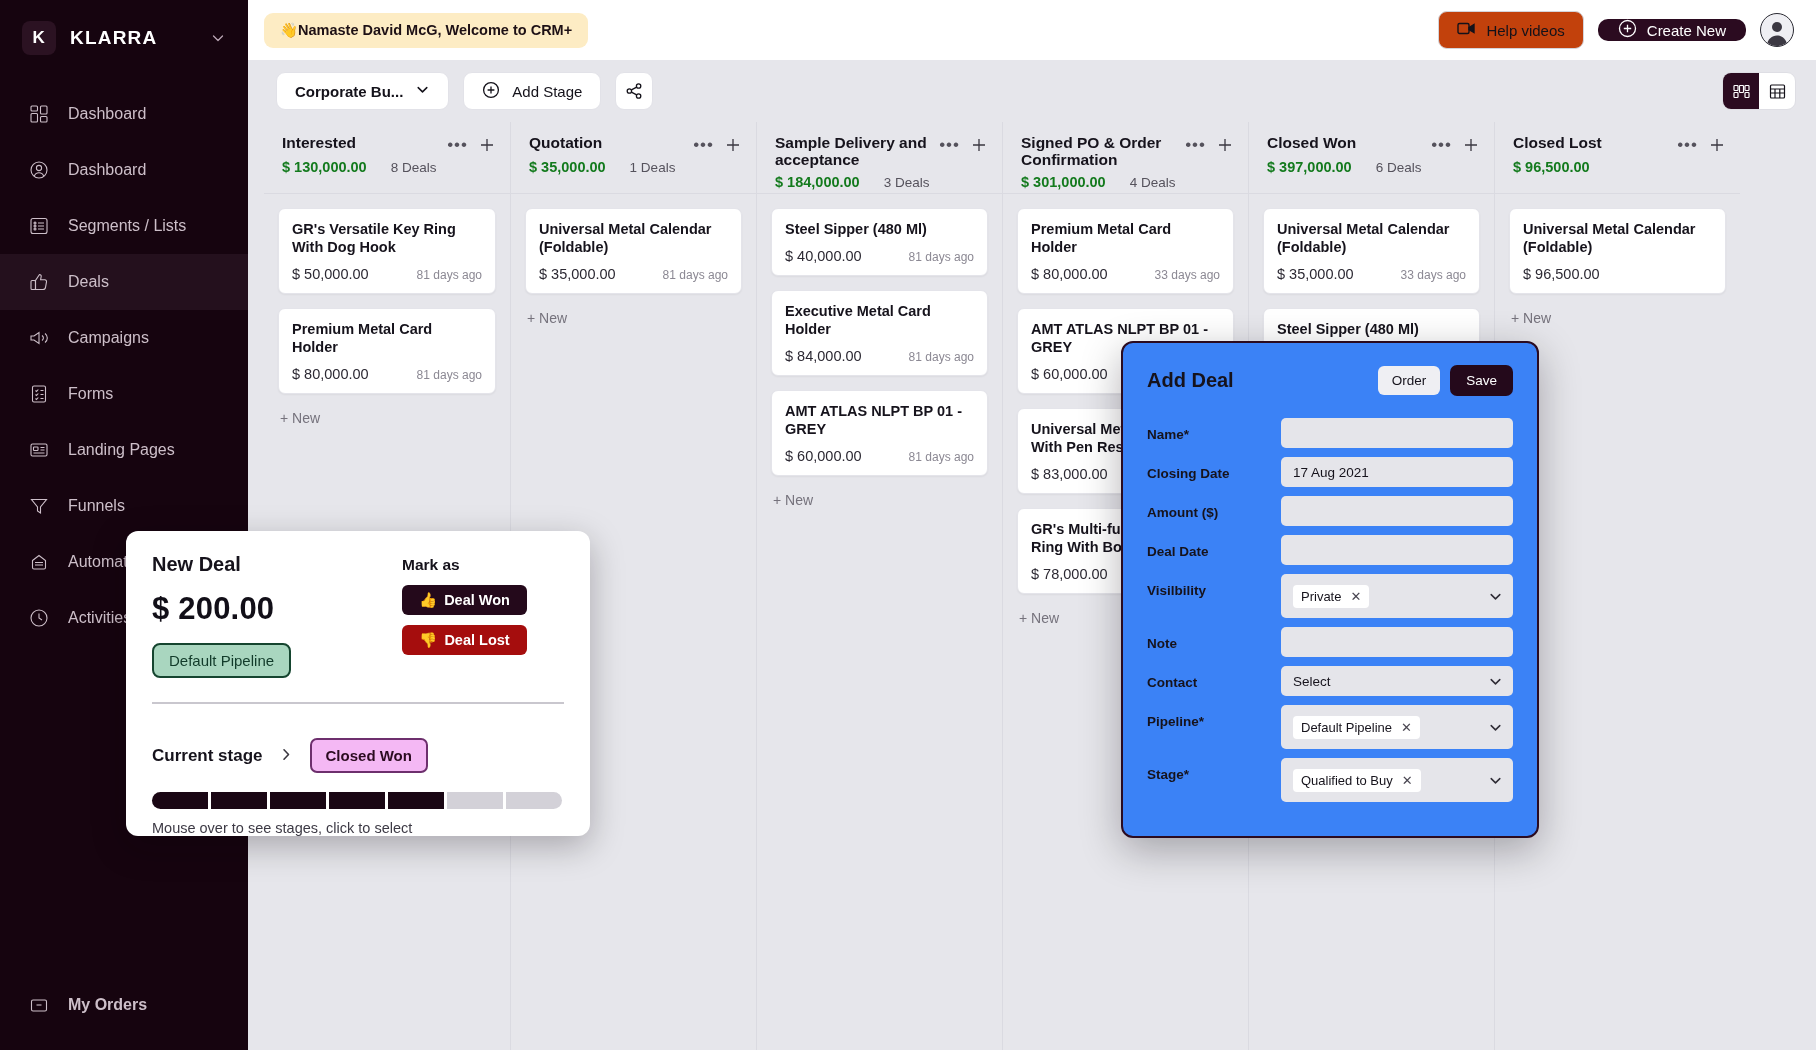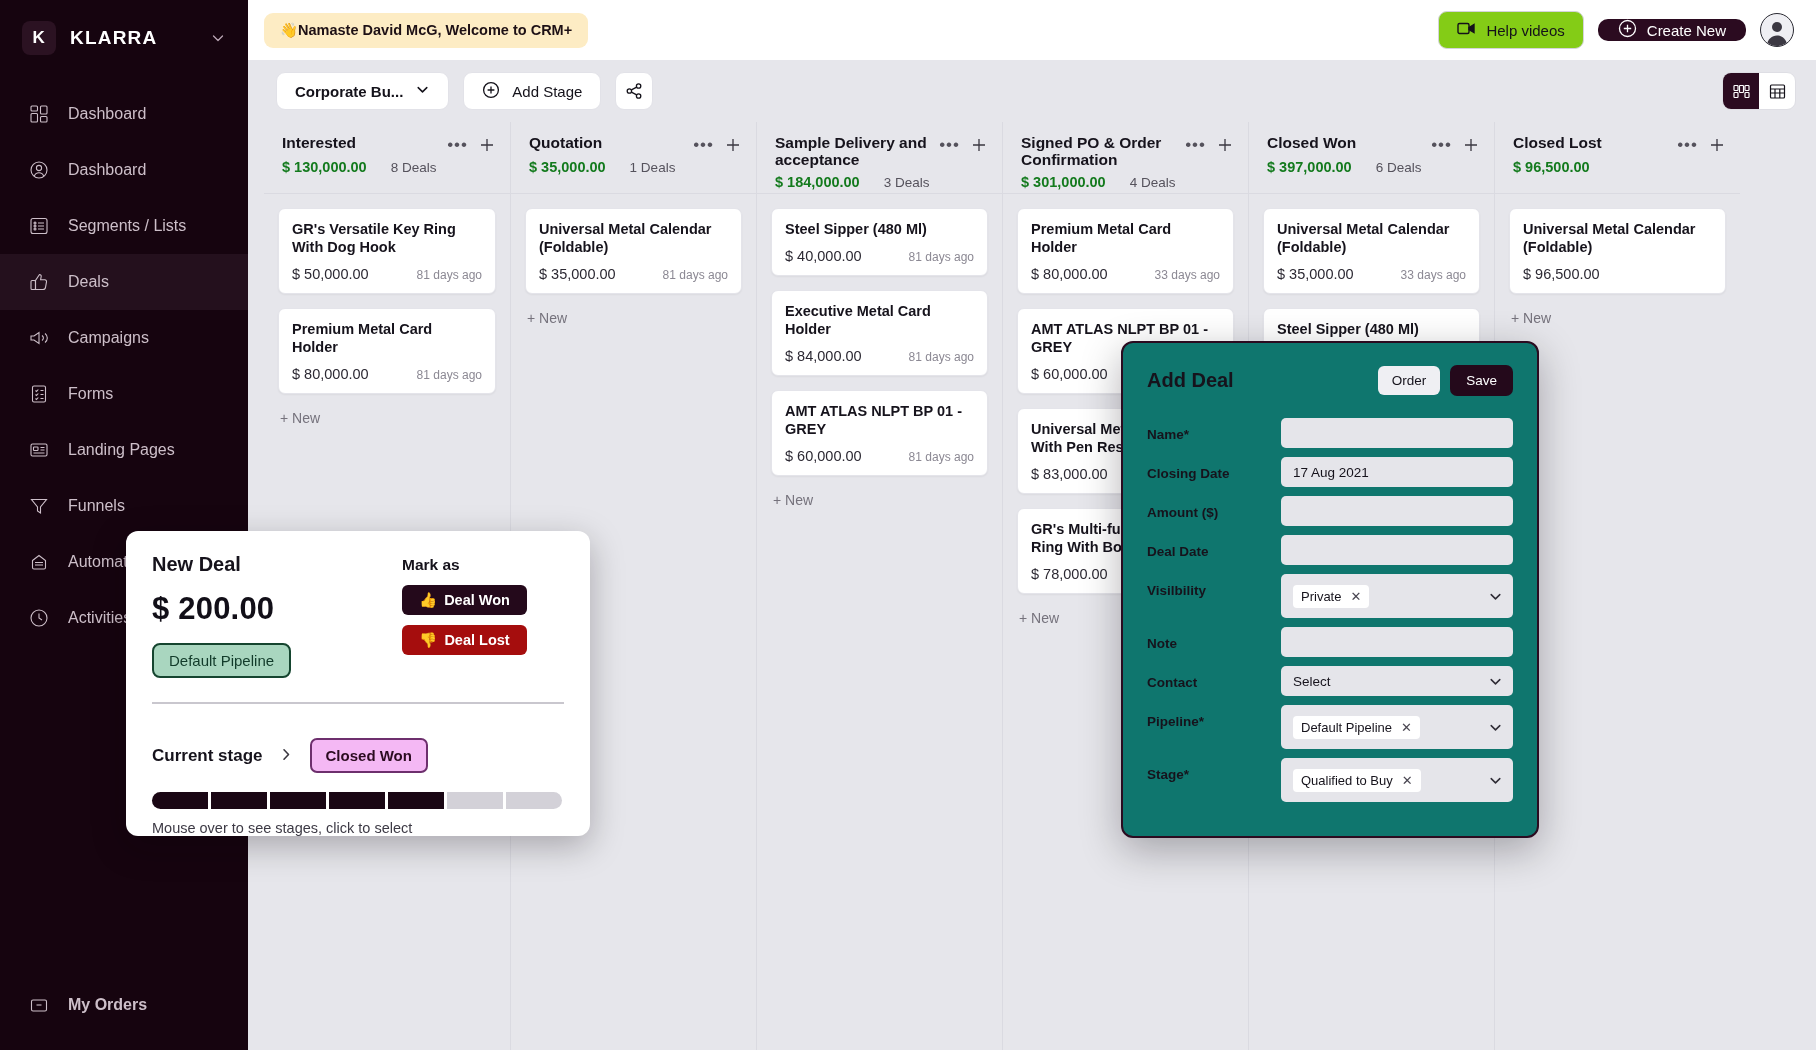--- a/index.html
+++ b/index.html
@@ -65,21 +65,21 @@
   .welcome-pill {
     background: #fdecc4; border-radius: 9px;
     padding: 9px 16px; font-size: 14.5px; font-weight: 600; color: #1d1015;
     display: flex; align-items: center; gap: 7px;
   }
   .topbar-right {
     margin-left: auto; display: flex; align-items: center; gap: 14px;
   }
   .btn-help {
     display: flex; align-items: center; gap: 10px;
-    background: #84cc16; border: 1px solid #d4d4da; border-radius: 9px;
+    background: #c2410c; border: 1px solid #d4d4da; border-radius: 9px;
     padding: 9px 18px; font-size: 15px; color: #14121a; font-weight: 500;
     cursor: pointer;
   }
   .btn-create {
     display: flex; align-items: center; gap: 10px;
     background: #2b0b20; border-radius: 10px;
     padding: 0 20px; font-size: 15px; color: #fff; font-weight: 500;
     cursor: pointer; border: none;
   }
   .avatar {
@@ -205,21 +205,21 @@
   .nd-bars > span { height: 17px; width: 56px; background: #d3d1d8; display: block; }
   .nd-bars > span.on { background: #1a0714; }
   .nd-bars > span:first-child { border-radius: 9px 0 0 9px; }
   .nd-bars > span:last-child { border-radius: 0 9px 9px 0; }
   .nd-hint { margin-top: 11px; font-size: 14.5px; color: #3d3a45; }
 
   
   #add-deal-modal {
     position: absolute; left: 1121px; top: 341px;
     width: 418px; height: 497px;
-    background: #0f766e; border: 2px solid #2b0b20; border-radius: 12px;
+    background: #3b82f6; border: 2px solid #2b0b20; border-radius: 12px;
     box-shadow: 0 12px 40px rgba(10,5,12,.3);
     padding: 22px 24px 0 24px;
     z-index: 25; overflow: hidden;
   }
   .ad-head { display: flex; align-items: center; }
   .ad-title { font-size: 20px; font-weight: 700; color: #16131c; }
   .ad-head-btns { margin-left: auto; display: flex; gap: 10px; align-items: center; }
   .ad-cancel {
     background: #efeff3; border-radius: 6px; padding: 7px 14px;
     font-size: 13.5px; color: #16131c; cursor: pointer; border: none;

